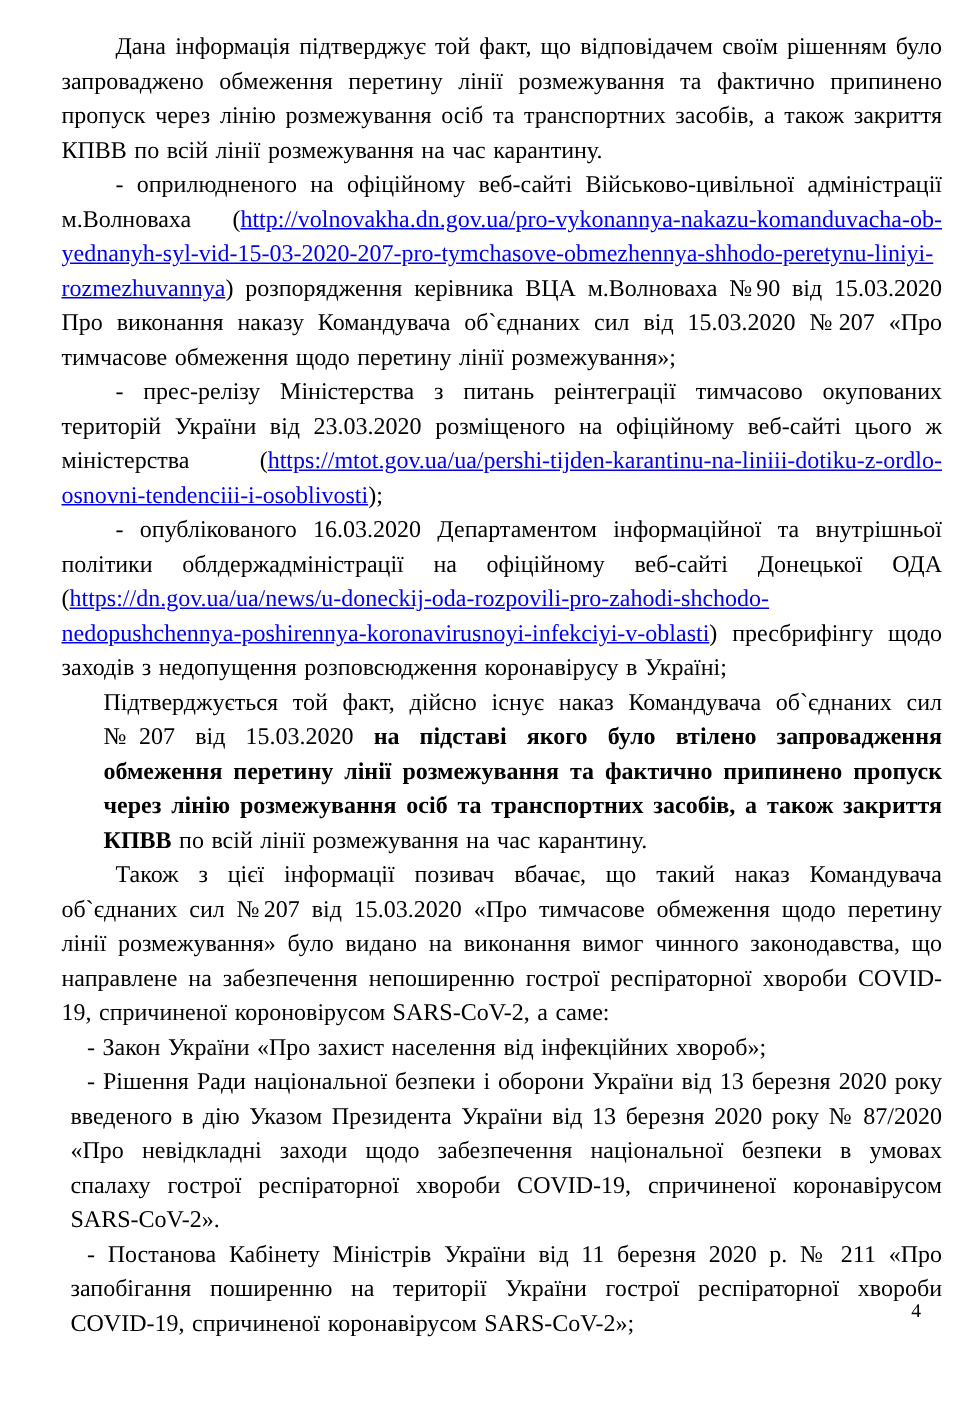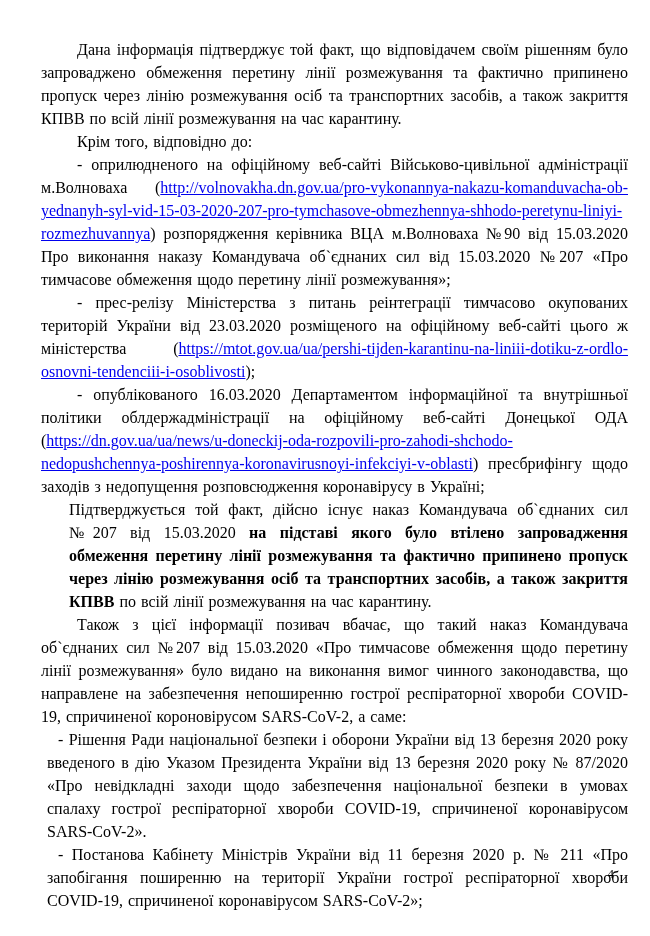--- a/index.html
+++ b/index.html
@@ -12,21 +12,21 @@
     height: 936px;
     position: relative;
     font-family: "Liberation Serif", "DejaVu Serif", serif;
     color: #000000;
     overflow: hidden;
   }
   .page {
     position: absolute;
     inset: 0;
     box-sizing: border-box;
-    padding: 38px 22px 0 41px;
+    padding: 20px 22px 0 41px;
     background: #ffffff;
   }
   .para {
     margin: 0;
     text-align: justify;
     font-size: 16px;
     line-height: 23px;
     word-spacing: 1px;
   }
   .para.indent { text-indent: 36px; }
@@ -48,23 +48,23 @@
     line-height: 16px;
     color: #000000;
   }
 </style>
 </head>
 <body>
 
 <div class="page">
   <div>
       <p class="para indent"><span class="">Дана інформація підтверджує той факт, що відповідачем своїм рішенням було запроваджено обмеження перетину лінії розмежування та фактично припинено пропуск через лінію розмежування осіб та транспортних засобів, а також закриття КПВВ по всій лінії розмежування на час карантину.</span></p>
-      <p class="para indent"><span class="">Крім того, відповідно до:</span></p>
       <p class="para indent"><span class="">- оприлюдненого на офіційному веб-сайті Військово-цивільної адміністрації м.Волноваха (</span><a class="link" href="#">http://volnovakha.dn.gov.ua/pro-vykonannya-nakazu-komanduvacha-ob-yednanyh-syl-vid-15-03-2020-207-pro-tymchasove-obmezhennya-shhodo-peretynu-liniyi-rozmezhuvannya</a><span class="">) розпорядження керівника ВЦА м.Волноваха №90 від 15.03.2020 Про виконання наказу Командувача об`єднаних сил від 15.03.2020 №207 «Про тимчасове обмеження щодо перетину лінії розмежування»;</span></p>
       <p class="para indent"><span class="">- прес-релізу Міністерства з питань реінтеграції тимчасово окупованих територій України від 23.03.2020 розміщеного на офіційному веб-сайті цього ж міністерства (</span><a class="link" href="#">https://mtot.gov.ua/ua/pershi-tijden-karantinu-na-liniii-dotiku-z-ordlo-osnovni-tendenciii-i-osoblivosti</a><span class="">);</span></p>
       <p class="para indent"><span class="">- опублікованого 16.03.2020 Департаментом інформаційної та внутрішньої політики облдержадміністрації на офіційному веб-сайті Донецької ОДА (</span><a class="link" href="#">https://dn.gov.ua/ua/news/u-doneckij-oda-rozpovili-pro-zahodi-shchodo-nedopushchennya-poshirennya-koronavirusnoyi-infekciyi-v-oblasti</a><span class="">) пресбрифінгу щодо заходів з недопущення розповсюдження коронавірусу в Україні;</span></p>
       <p class="para flush"><span class="">Підтверджується той факт, дійсно існує наказ Командувача об`єднаних сил №207 від 15.03.2020 </span><span class="bold">на підставі якого було втілено запровадження обмеження перетину лінії розмежування та фактично припинено пропуск через лінію розмежування осіб та транспортних засобів, а також закриття КПВВ</span><span class=""> по всій лінії розмежування на час карантину.</span></p>
       <p class="para indent"><span class="">Також з цієї інформації позивач вбачає, що такий наказ Командувача об`єднаних сил №207 від 15.03.2020 «Про тимчасове обмеження щодо перетину лінії розмежування» було видано на виконання вимог чинного законодавства, що направлене на забезпечення непоширенню гострої респіраторної хвороби COVID-19, спричиненої короновірусом SARS-CoV-2, а саме:</span></p>
+      <p class="para list"><span class="">- Закон України «Про захист населення від інфекційних хвороб»;</span></p>
       <p class="para list"><span class="">- Рішення Ради національної безпеки і оборони України від 13 березня 2020 року введеного в дію Указом Президента України від 13 березня 2020 року № 87/2020 «Про невідкладні заходи щодо забезпечення національної безпеки в умовах спалаху гострої респіраторної хвороби COVID-19, спричиненої коронавірусом SARS-CoV-2».</span></p>
       <p class="para list"><span class="">- Постанова Кабінету Міністрів України від 11 березня 2020 р. № 211 «Про запобігання поширенню на території України гострої респіраторної хвороби COVID-19, спричиненої коронавірусом SARS-CoV-2»;</span></p>
     </div>
   <div class="page-number">4</div>
 </div>
 
 </body></html>

